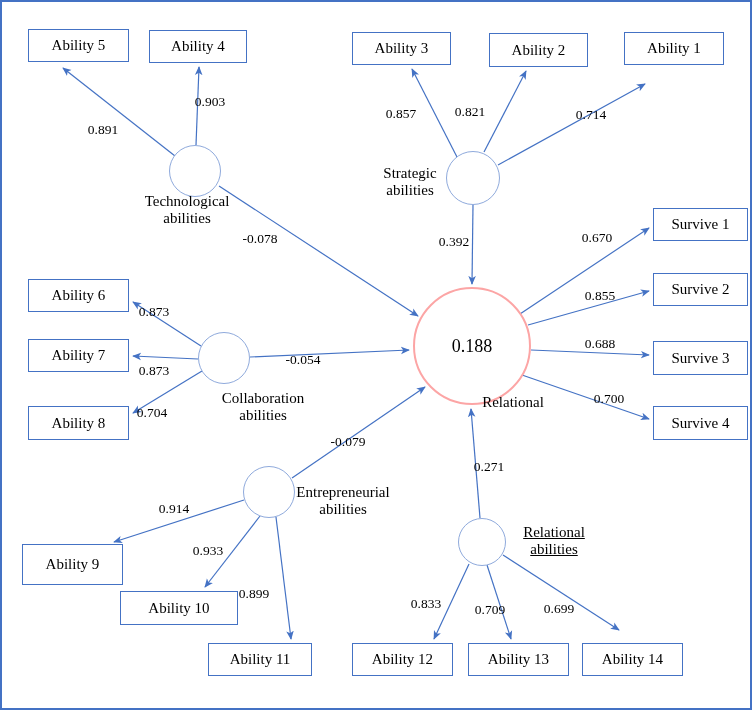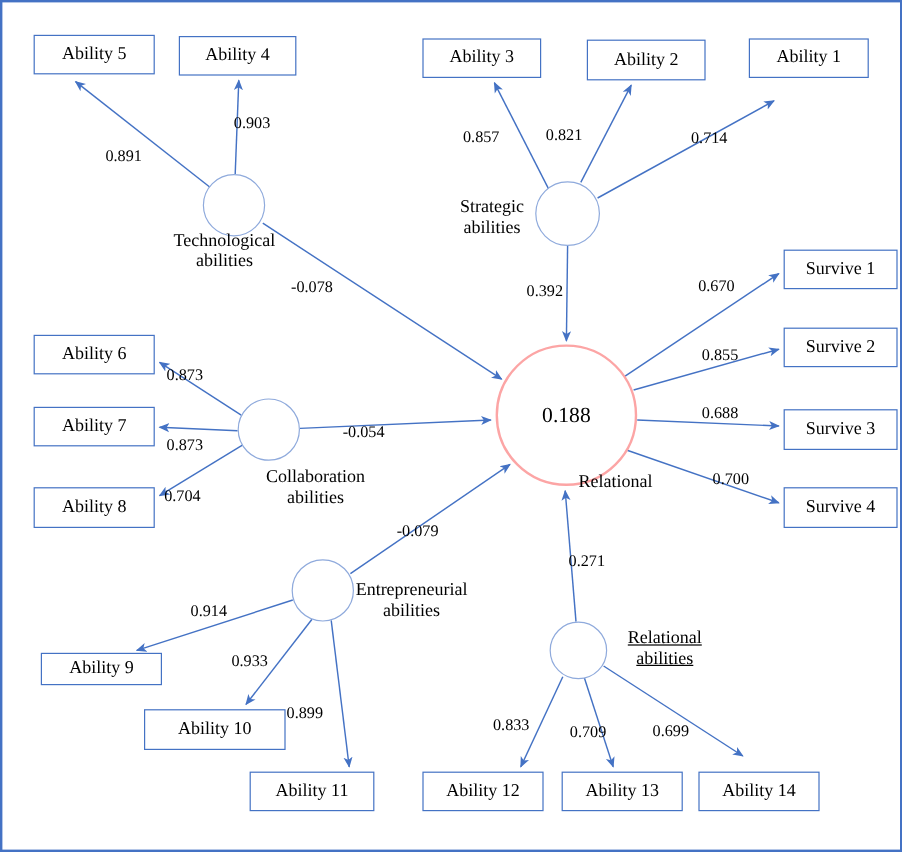--- a/index.html
+++ b/index.html
@@ -124,21 +124,21 @@
       <div class="rect-node" style="left: 350px; top: 30px; width: 99px; height: 33px; border-color: rgb(68, 114, 196);">Ability 3</div>
       <div class="rect-node" style="left: 487px; top: 31px; width: 99px; height: 34px; border-color: rgb(68, 114, 196);">Ability 2</div>
       <div class="rect-node" style="left: 622px; top: 30px; width: 100px; height: 33px; border-color: rgb(68, 114, 196);">Ability 1</div>
       <div class="rect-node" style="left: 651px; top: 206px; width: 95px; height: 33px; border-color: rgb(68, 114, 196);">Survive 1</div>
       <div class="rect-node" style="left: 651px; top: 271px; width: 95px; height: 33px; border-color: rgb(68, 114, 196);">Survive 2</div>
       <div class="rect-node" style="left: 651px; top: 339px; width: 95px; height: 34px; border-color: rgb(68, 114, 196);">Survive 3</div>
       <div class="rect-node" style="left: 651px; top: 404px; width: 95px; height: 34px; border-color: rgb(68, 114, 196);">Survive 4</div>
       <div class="rect-node" style="left: 26px; top: 277px; width: 101px; height: 33px; border-color: rgb(68, 114, 196);">Ability 6</div>
       <div class="rect-node" style="left: 26px; top: 337px; width: 101px; height: 33px; border-color: rgb(68, 114, 196);">Ability 7</div>
       <div class="rect-node" style="left: 26px; top: 404px; width: 101px; height: 34px; border-color: rgb(68, 114, 196);">Ability 8</div>
-      <div class="rect-node" style="left: 32px; top: 542px; width: 101px; height: 27px; border-color: rgb(68, 114, 196);">Ability 9</div>
+      <div class="rect-node" style="left: 20px; top: 542px; width: 101px; height: 41px; border-color: rgb(68, 114, 196);">Ability 9</div>
       <div class="rect-node" style="left: 118px; top: 589px; width: 118px; height: 34px; border-color: rgb(68, 114, 196);">Ability 10</div>
       <div class="rect-node" style="left: 206px; top: 641px; width: 104px; height: 33px; border-color: rgb(68, 114, 196);">Ability 11</div>
       <div class="rect-node" style="left: 350px; top: 641px; width: 101px; height: 33px; border-color: rgb(68, 114, 196);">Ability 12</div>
       <div class="rect-node" style="left: 466px; top: 641px; width: 101px; height: 33px; border-color: rgb(68, 114, 196);">Ability 13</div>
       <div class="rect-node" style="left: 580px; top: 641px; width: 101px; height: 33px; border-color: rgb(68, 114, 196);">Ability 14</div>
       <div class="circle-node" style="left: 167px; top: 143px; width: 52px; height: 52px;"></div>
       <div class="latent-label" style="left: 185px; top: 191px;">Technological
 abilities</div>
       <div class="circle-node" style="left: 444px; top: 149px; width: 54px; height: 54px;"></div>
       <div class="latent-label" style="left: 408px; top: 163px;">Strategic

